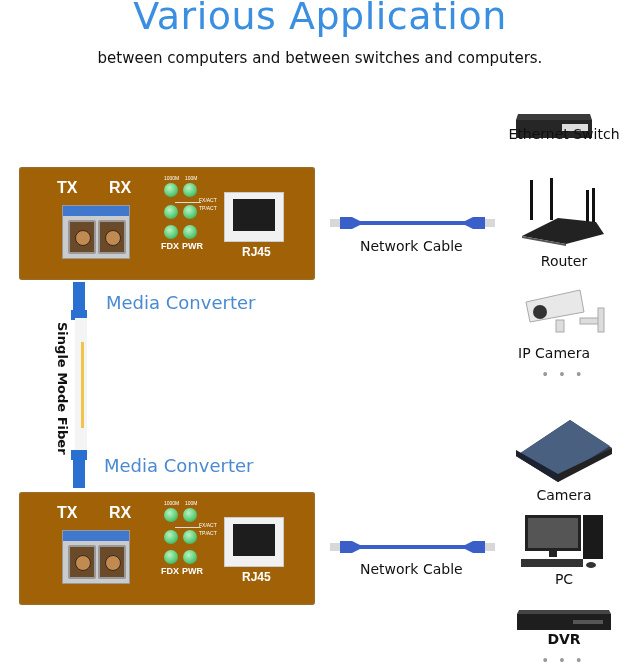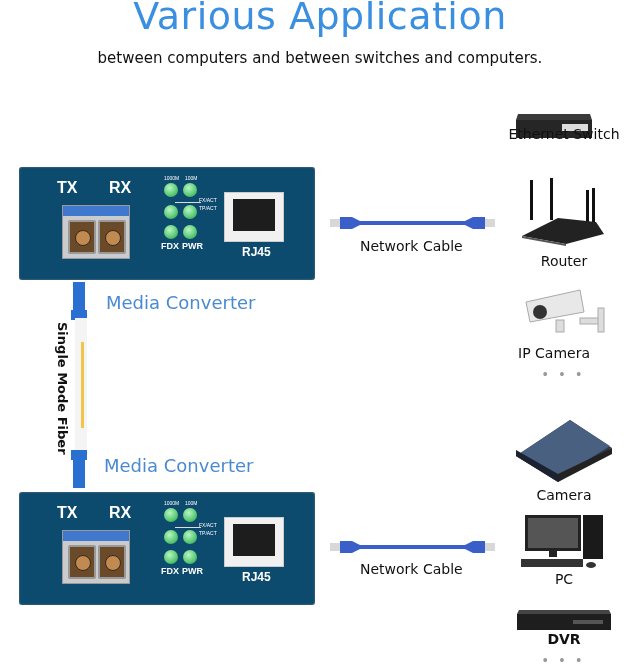--- a/index.html
+++ b/index.html
@@ -1,20 +1,20 @@
 <!DOCTYPE html>
 <html><head>
 <meta charset="utf-8">
 <style>
   html,body{margin:0;padding:0;background:#fff;}
   body{width:640px;height:666px;position:relative;overflow:hidden;font-family:"Liberation Sans","DejaVu Sans",sans-serif;}
   .abs{position:absolute;}
   .title{left:0;top:-6px;width:640px;text-align:center;font-size:38px;color:#3a8fe0;font-family:"DejaVu Sans",sans-serif;letter-spacing:0.5px;}
   .subtitle{left:0;top:48px;width:640px;text-align:center;font-size:15px;line-height:21px;color:#111;font-family:"DejaVu Sans",sans-serif;}
-  .converter{width:296px;height:113px;background:#0c4a6e;border-radius:3px;box-shadow:0 0 2px #888 inset;}
+  .converter{width:296px;height:113px;background:#a16207;border-radius:3px;box-shadow:0 0 2px #888 inset;}
   .conv-text{color:#fff;font-weight:bold;font-size:16px;}
   .sfp{width:66px;height:52px;background:#c9cbcd;border:1px solid #999;}
   .sfp-top{width:66px;height:10px;background:#3f78cc;}
   .port{width:24px;height:30px;background:#6b4a2a;border:2px solid #999;top:14px;border-radius:2px;}
   .port::after{content:"";position:absolute;left:5px;top:8px;width:14px;height:14px;border-radius:50%;background:#c08a50;border:1px solid #3a2a1a;}
   .led{width:14px;height:14px;border-radius:50%;background:radial-gradient(circle at 40% 35%,#b9f5c2,#58c974 60%,#2f8f4a);}
   .led-small{color:#fff;font-size:5px;}
   .led-label{color:#fff;font-size:9px;font-weight:bold;}
   .rj45{width:58px;height:48px;background:#f1f1f1;border:1px solid #ccc;}
   .rj45-inner{left:8px;top:6px;width:42px;height:32px;background:#1d1d1d;}

